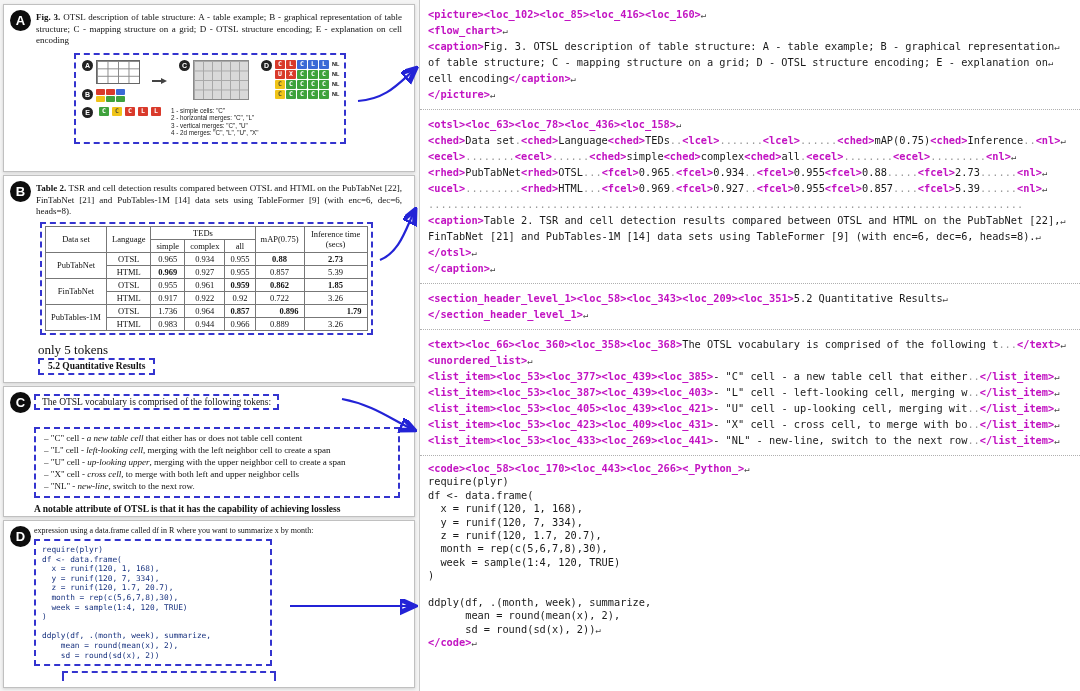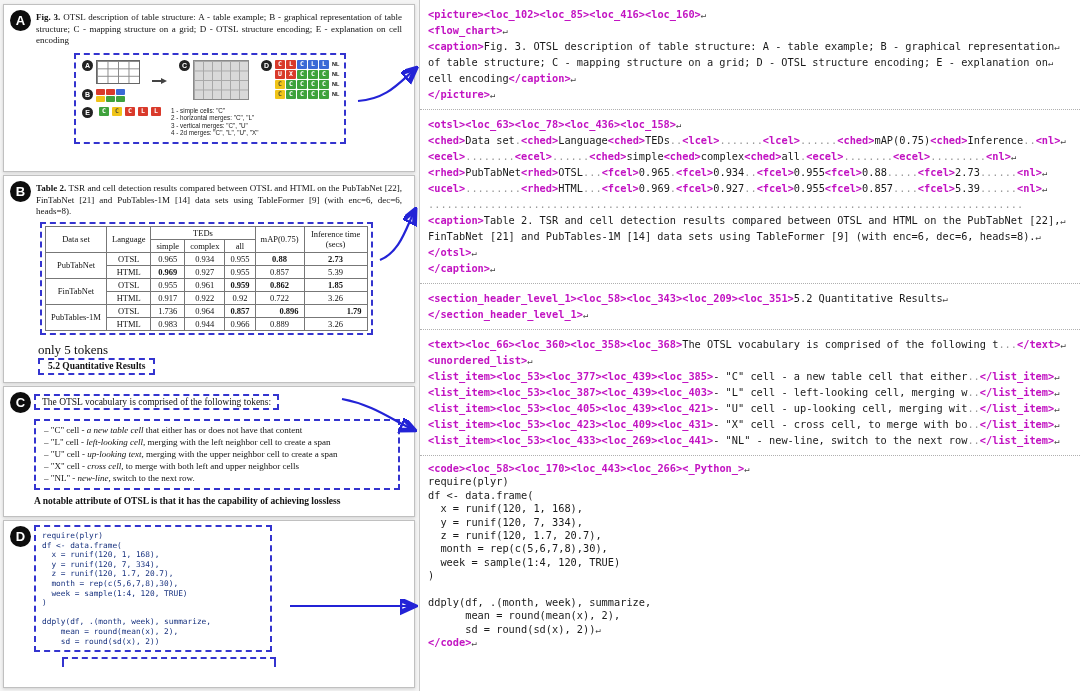--- a/index.html
+++ b/index.html
@@ -49,21 +49,21 @@
   .table-box{display:inline-block;margin:4px 0 0 36px;border:2px dashed #3434cf;padding:2px 3px;background:#fff;}
   .t2{border-collapse:collapse;font-size:8.5px;color:#111;}
   .t2 th,.t2 td{border:1px solid #777;padding:1px 5px;text-align:center;font-weight:normal;line-height:10px;}
   .t2 thead th{font-weight:normal;}
   .t2 .w48{max-width:52px;}
   .t2 tr.group-start td{border-top:1.2px solid #333;}
   .frag{margin:6px 0 0 34px;font-size:13px;line-height:10px;}
   .sec-box{display:inline-block;margin:3px 0 0 34px;border:2px dashed #3434cf;padding:1px 8px 2px;
            font-weight:bold;font-size:9.5px;background:#fff;}
   
-  .intro-box{display:inline-block;margin:7px 0 4px 30px;border:2px dashed #3434cf;padding:1px 6px;font-size:9.5px;background:#fff;}
+  .intro-box{display:inline-block;margin:7px 0 12px 30px;border:2px dashed #3434cf;padding:1px 6px;font-size:9.5px;background:#fff;}
   .list-box{margin:5px 14px 0 30px;border:2px dashed #3434cf;padding:3px 8px;font-size:9px;line-height:11px;background:#fff;}
   .otsl-li{margin:1px 0;}
   .otsl-li .em{font-style:italic;}
   .after-text{margin:6px 12px 0 30px;font-size:9.5px;font-weight:bold;}
   
   .d-intro{margin:5px 10px 0 30px;font-size:8px;line-height:9px;}
   .code-box{margin:4px 0 0 30px;width:238px;border:2px dashed #3434cf;padding:4px 6px;background:#fff;
             font-family:"DejaVu Sans Mono",monospace;font-size:7.8px;line-height:9.6px;color:#18327f;box-sizing:border-box;}
   .code-line{white-space:pre;min-height:9.6px;}
   .sliver{margin:5px 0 0 58px;width:210px;height:8px;border:2px dashed #3434cf;border-bottom:none;}
@@ -257,31 +257,32 @@
         </table>
       </div>
       <p class="frag">only 5 tokens</p>
       <div class="sec-box">5.2 Quantitative Results</div>
     </section>
 
     <section class="card" id="cardC">
       <div class="badge">C</div>
       <div class="intro-box">The OTSL vocabulary is comprised of the following tokens:</div>
       <div class="list-box">
-          <div class="otsl-li"><span>– "C" cell - </span><span class="em">a new table cell</span><span> that either has or does not have that content</span></div>
+          <div class="otsl-li"><span>– "C" cell - </span><span class="em">a new table cell</span><span> that either has or does not table cell content</span></div>
           <div class="otsl-li"><span>– "L" cell - </span><span class="em">left-looking cell</span><span>, merging with the left neighbor cell to create a span</span></div>
-          <div class="otsl-li"><span>– "U" cell - </span><span class="em">up-looking text</span><span>, merging with the upper neighbor cell to create a span</span></div>
+          <div class="otsl-li"><span>– "U" cell - </span><span class="em">up-looking upper</span><span>, merging with the upper neighbor cell to create a span</span></div>
           <div class="otsl-li"><span>– "X" cell - </span><span class="em">cross cell</span><span>, to merge with both left and upper neighbor cells</span></div>
           <div class="otsl-li"><span>– "NL" - </span><span class="em">new-line</span><span>, switch to the next row.</span></div>
         </div>
       <p class="after-text">A notable attribute of OTSL is that it has the capability of achieving lossless</p>
     </section>
 
     <section class="card" id="cardD">
       <div class="badge">D</div>
+      <p class="d-intro">expression using a data.frame called df in R where you want to summarize x by month:</p>
       <div class="code-box">
           <div class="code-line">require(plyr)</div>
           <div class="code-line">df &lt;- data.frame(</div>
           <div class="code-line">  x = runif(120, 1, 168),</div>
           <div class="code-line">  y = runif(120, 7, 334),</div>
           <div class="code-line">  z = runif(120, 1.7, 20.7),</div>
           <div class="code-line">  month = rep(c(5,6,7,8),30),</div>
           <div class="code-line">  week = sample(1:4, 120, TRUE)</div>
           <div class="code-line">)</div>
           <div class="code-line">&nbsp;</div>

